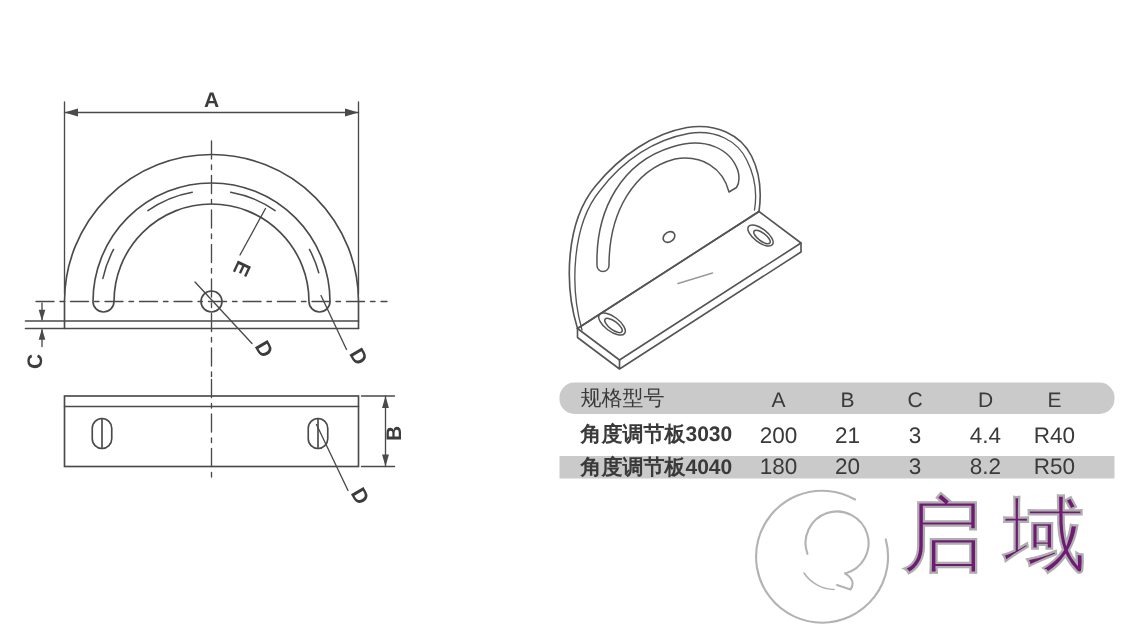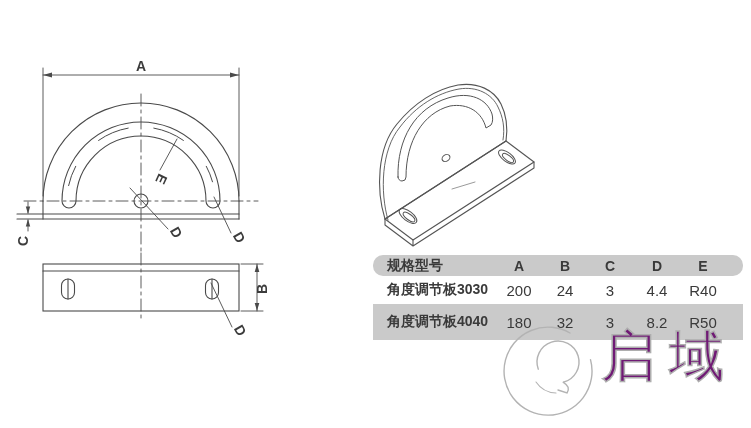--- a/index.html
+++ b/index.html
@@ -10,23 +10,23 @@
   svg{position:absolute;left:0;top:0;}
   #linework{z-index:0;}
   #watermark-arcs{z-index:2;pointer-events:none;}
   .dim-label{font-family:"Liberation Sans",sans-serif;font-size:14px;font-weight:bold;fill:#3c3c3c;}
   
   .spec-table{
     position:absolute;left:373px;top:255px;width:370px;z-index:1;
     color:#3a3a3a;
   }
   .trow{display:flex;align-items:center;}
-  .thead{height:21px;background:#cacaca;font-weight:bold;font-size:14px;border-radius:10px;}
+  .thead{height:21px;background:#cacaca;font-weight:normal;font-size:14px;border-radius:10px;}
   .trow1{height:28px;background:#ffffff;font-size:15px;}
-  .trow2{height:36px;background:#cacaca;font-size:15px;}
+  .trow2{height:15px;background:#cacaca;font-size:15px;}
   .cell-model{width:120px;padding-left:14px;box-sizing:border-box;font-size:14px;}
   .trow1 .cell-model,.trow2 .cell-model{font-weight:bold;}
   .cell-num{text-align:center;}
   .col-a{width:52px}.col-b{width:40px}.col-c{width:50px}.col-d{width:44px}.col-e{width:48px}
   .thead .cell-num{font-size:14px;}
   
   .brand-text{
     position:absolute;left:601px;top:329px;z-index:2;
     font-size:55px;line-height:1;letter-spacing:13px;white-space:nowrap;
     color:#701a75;-webkit-text-stroke:1.5px #aeaeae;
@@ -147,29 +147,29 @@
     <div class="cell-model">规格型号</div>
     <div class="cell-num col-a">A</div>
     <div class="cell-num col-b">B</div>
     <div class="cell-num col-c">C</div>
     <div class="cell-num col-d">D</div>
     <div class="cell-num col-e">E</div>
   </div>
   <div class="trow trow1">
     <div class="cell-model">角度调节板3030</div>
     <div class="cell-num col-a">200</div>
-    <div class="cell-num col-b">24</div>
+    <div class="cell-num col-b">21</div>
     <div class="cell-num col-c">3</div>
     <div class="cell-num col-d">4.4</div>
     <div class="cell-num col-e">R40</div>
   </div>
   <div class="trow trow2">
     <div class="cell-model">角度调节板4040</div>
     <div class="cell-num col-a">180</div>
-    <div class="cell-num col-b">32</div>
+    <div class="cell-num col-b">20</div>
     <div class="cell-num col-c">3</div>
     <div class="cell-num col-d">8.2</div>
     <div class="cell-num col-e">R50</div>
   </div>
 </div>
 
 <svg id="watermark-arcs" width="751" height="428" viewBox="0 0 751 428" fill="none" stroke="#b3b3b3" stroke-width="1.4" stroke-linecap="round">
   <path d="M570,333 A44,44 0 1 0 590.5,359.6"></path>
   <path d="M538.3,369.2 A21,21 0 1 1 563.4,382.3"></path>
   <path d="M563.4,382.3 Q571,387 567,393 L558,390"></path>

